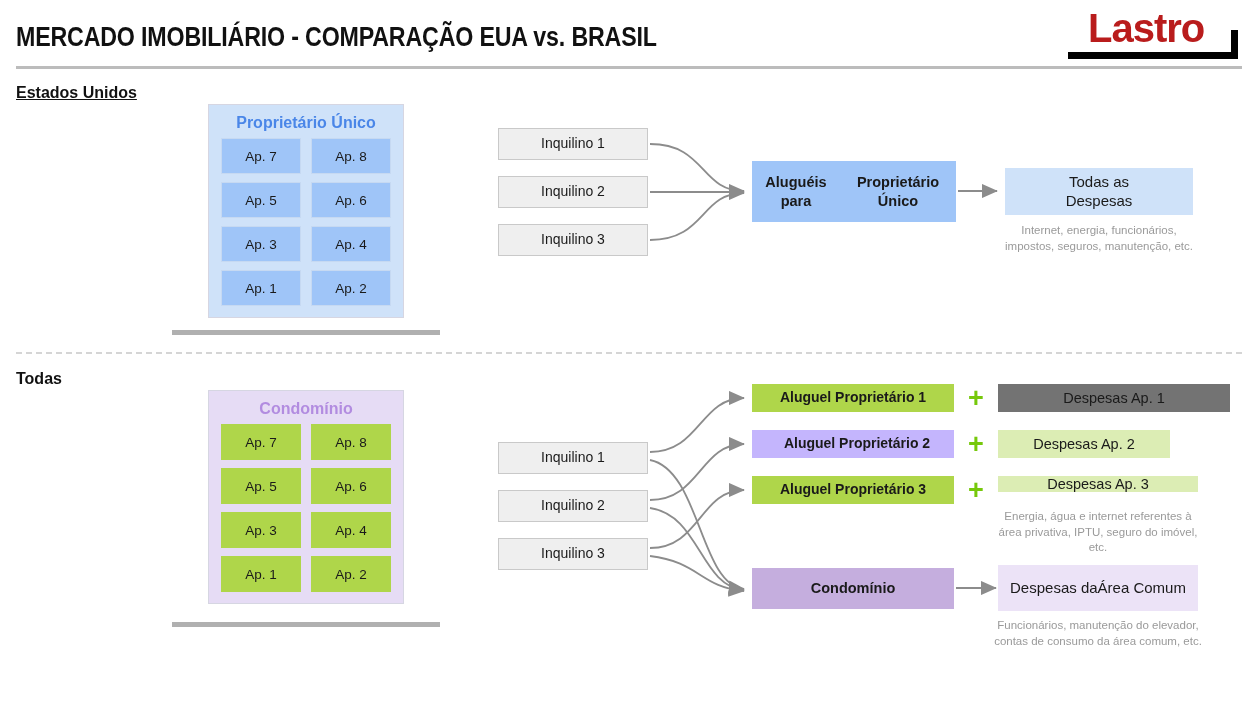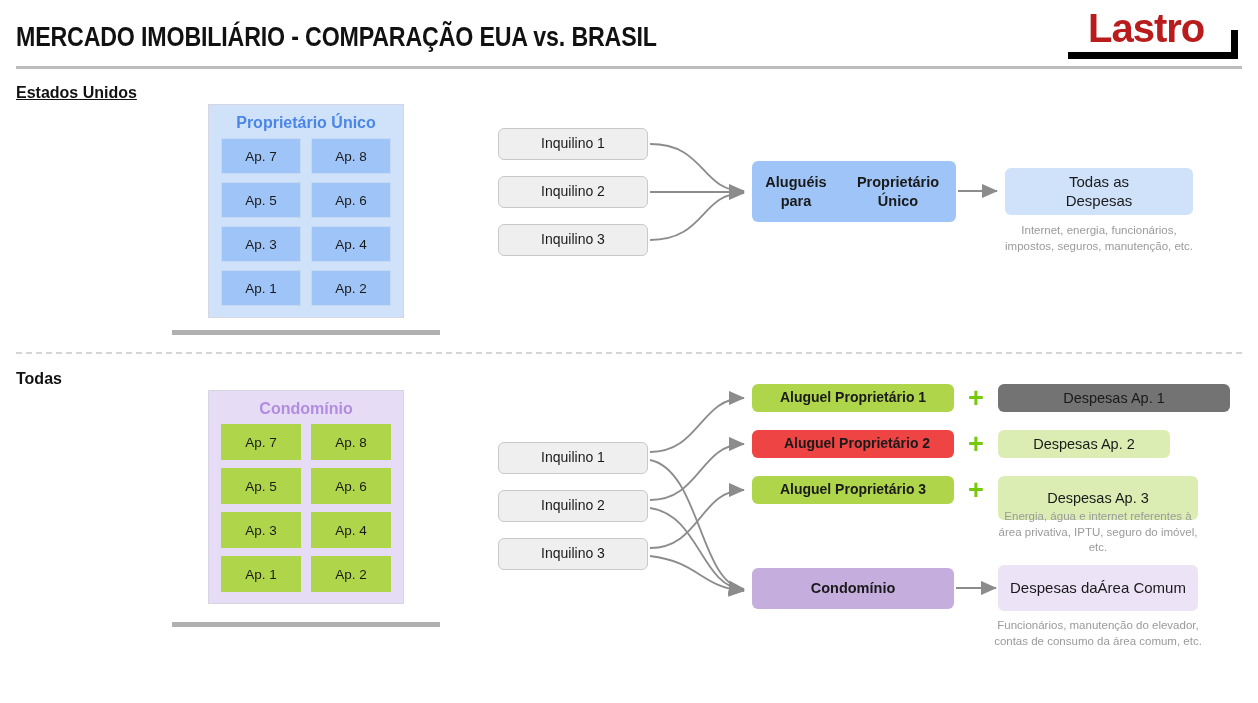--- a/index.html
+++ b/index.html
@@ -84,21 +84,20 @@
     position:absolute;height:5px;background:#b0b0b0;
   }
 
   
   .box{
     position:absolute;
     display:flex;align-items:center;justify-content:center;
     text-align:center;
     box-sizing:border-box;
     line-height:1.25;
-    border-radius:6px;
   }
   .tenant{
     width:150px;height:32px;
     background:#efefef;border:1px solid #c9c9c9;
     font-size:14px;color:#1a1a1a;
   }
   .caption{
     position:absolute;
     text-align:center;
     font-size:11.5px;color:#9a9a9a;
@@ -183,30 +182,30 @@
       </div>
     </div>
   </div>
   <div class="ground" style="left:172px;top:622px;width:268px;"></div>
 
   <div class="box tenant" style="left:498px;top:442px;">Inquilino 1</div>
   <div class="box tenant" style="left:498px;top:490px;">Inquilino 2</div>
   <div class="box tenant" style="left:498px;top:538px;">Inquilino 3</div>
 
   <div class="box" style="left:752px;top:384px;width:202px;height:28px;background:#afd64a;font-size:14px;font-weight:bold;">Aluguel Proprietário 1</div>
-  <div class="box" style="left:752px;top:430px;width:202px;height:28px;background:#ef4444;font-size:14px;font-weight:bold;padding-left:8px;">Aluguel Proprietário 2</div>
+  <div class="box" style="left:752px;top:430px;width:202px;height:28px;background:#c4b5fd;font-size:14px;font-weight:bold;padding-left:8px;">Aluguel Proprietário 2</div>
   <div class="box" style="left:752px;top:476px;width:202px;height:28px;background:#afd64a;font-size:14px;font-weight:bold;">Aluguel Proprietário 3</div>
 
   <div class="plus" style="left:966px;top:389px;">+</div>
   <div class="plus" style="left:966px;top:435px;">+</div>
   <div class="plus" style="left:966px;top:481px;">+</div>
 
   <div class="box" style="left:998px;top:384px;width:232px;height:28px;background:#737373;font-size:14.5px;">Despesas Ap. 1</div>
   <div class="box" style="left:998px;top:430px;width:172px;height:28px;background:#dcedb4;font-size:14.5px;">Despesas Ap. 2</div>
-  <div class="box" style="left:998px;top:476px;width:200px;height:44px;background:#dcedb4;font-size:14.5px;">Despesas Ap. 3</div>
+  <div class="box" style="left:998px;top:476px;width:200px;height:16px;background:#dcedb4;font-size:14.5px;">Despesas Ap. 3</div>
   <div class="caption" style="left:998px;top:509px;width:200px;">Energia, água e internet referentes à área privativa, IPTU, seguro do imóvel, etc.</div>
 
   <div class="box" style="left:752px;top:568px;width:202px;height:41px;background:#c5aede;font-size:14.5px;font-weight:bold;">Condomínio</div>
   <div class="box" style="left:998px;top:565px;width:200px;height:46px;background:#ece3f7;font-size:15px;flex-direction:row;">
     <span>Despesas da</span>
     <span>Área Comum</span>
   </div>
   <div class="caption" style="left:990px;top:618px;width:216px;">Funcionários, manutenção do elevador, contas de consumo da área comum, etc.</div>
 
   <svg class="arrows">

